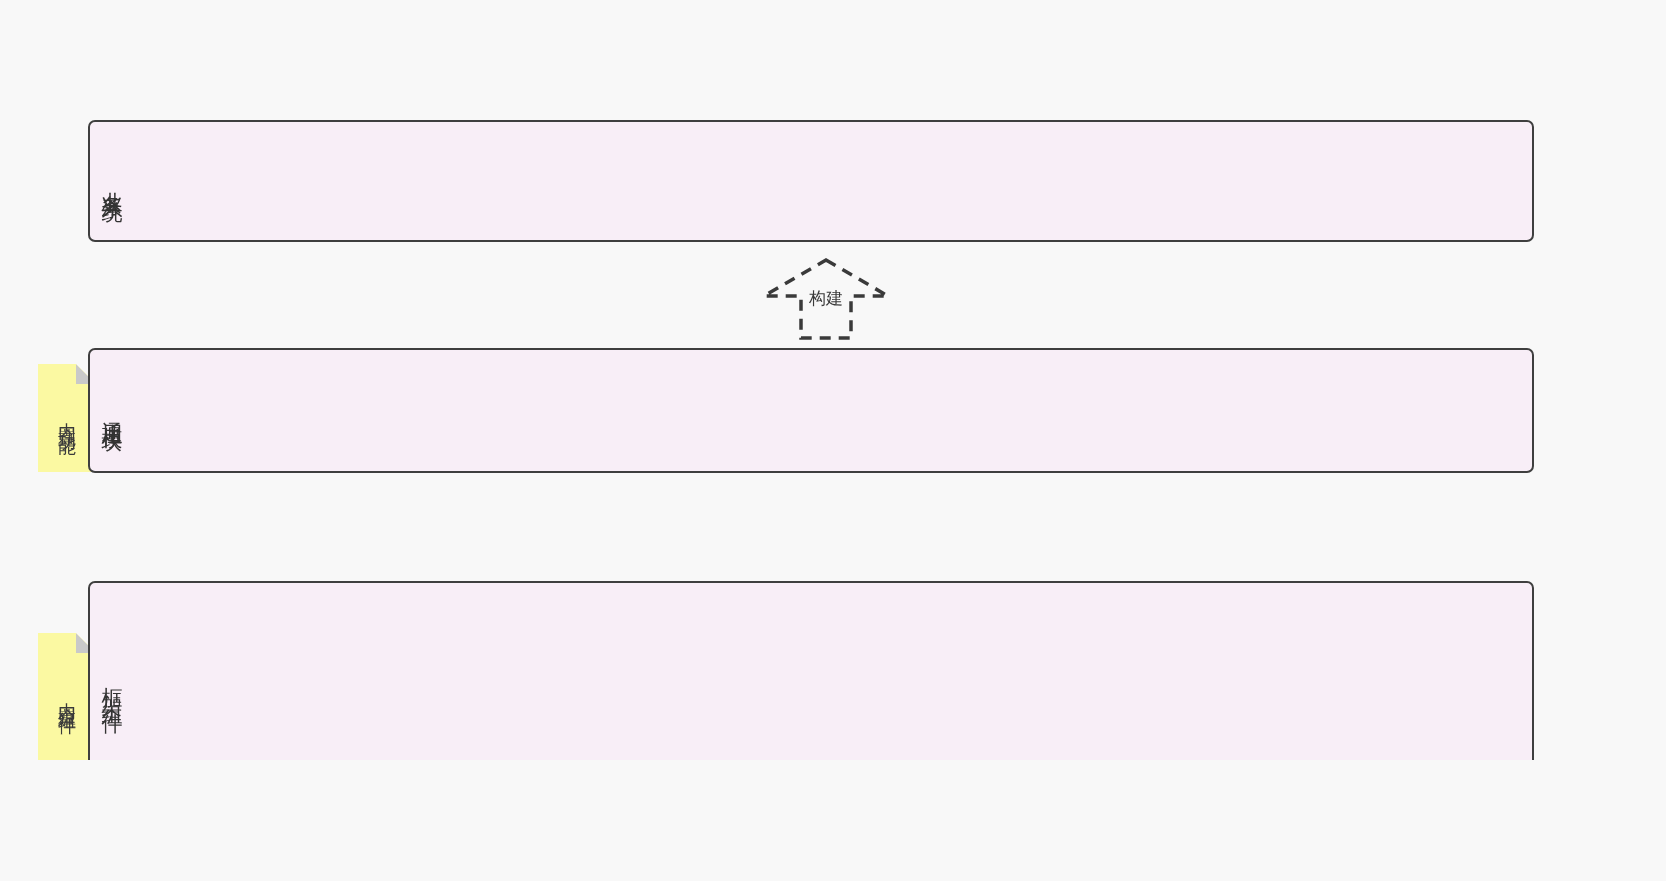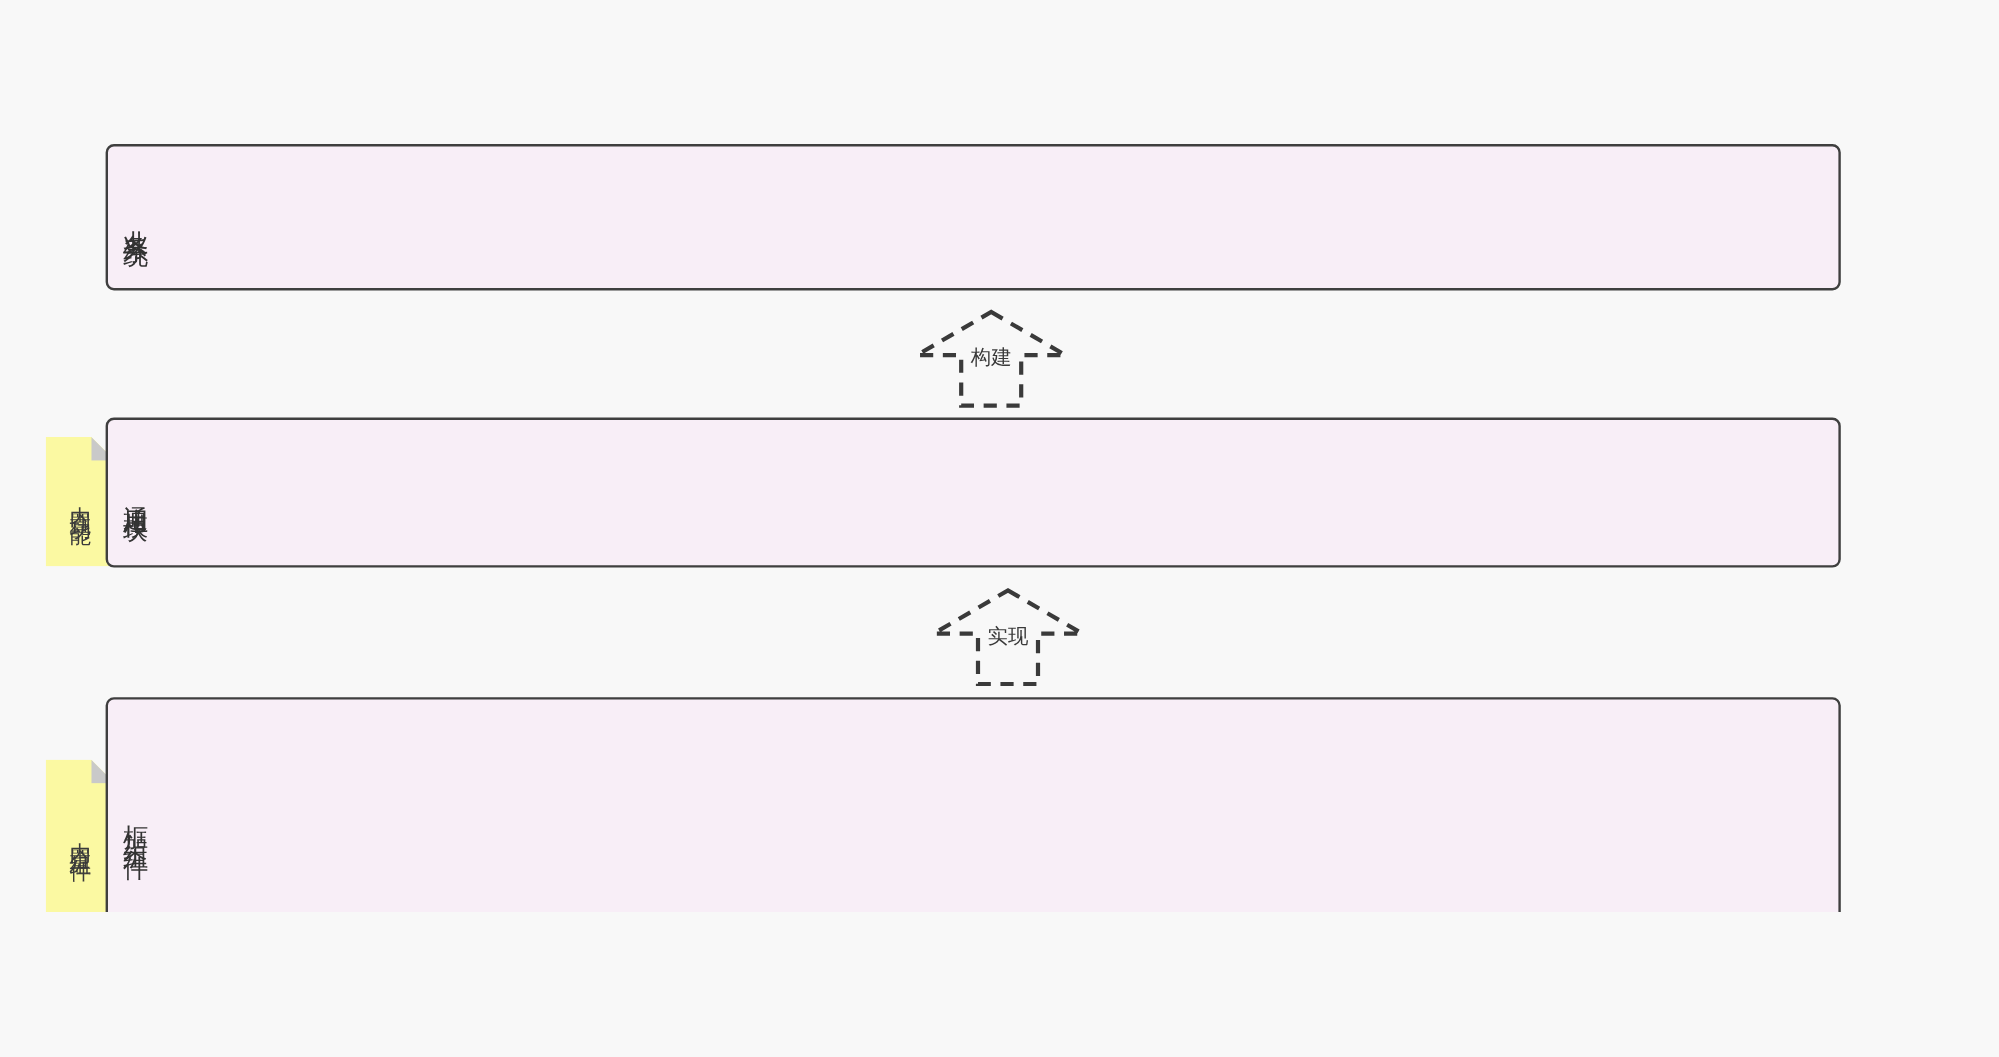--- a/index.html
+++ b/index.html
@@ -100,26 +100,20 @@
   </div>
   <div class="box pink" style="left:1091px;top:375px;width:190px;height:75px;">
     <div>Member</div>
     <div>会员中心</div>
   </div>
   <div class="box pink" style="left:1327px;top:375px;width:190px;height:75px;">
     <div>Visualization</div>
     <div>数据报表</div>
   </div>
 
-  <div class="arrow" style="left:770px;top:488px;">
-    <svg width="140" height="86" viewBox="0 0 140 86">
-      <path d="M70 4 L132 40 L95 40 L95 82 L45 82 L45 40 L8 40 Z" fill="none" stroke="#3a3a3a" stroke-width="3.5" stroke-dasharray="11 8" stroke-linejoin="miter"></path>
-    </svg>
-    <div class="arrow-label">实现</div>
-  </div>
 
   <div class="layer" style="left:88px;top:581px;width:1446px;height:214px;">
     <div class="layer-label wide">框架组件</div>
   </div>
 
   <div class="box green" style="left:145px;top:600px;width:140px;height:76px;">
     <div>Web</div>
     <div>技术组件</div>
   </div>
   <div class="box green" style="left:319px;top:600px;width:140px;height:76px;">

